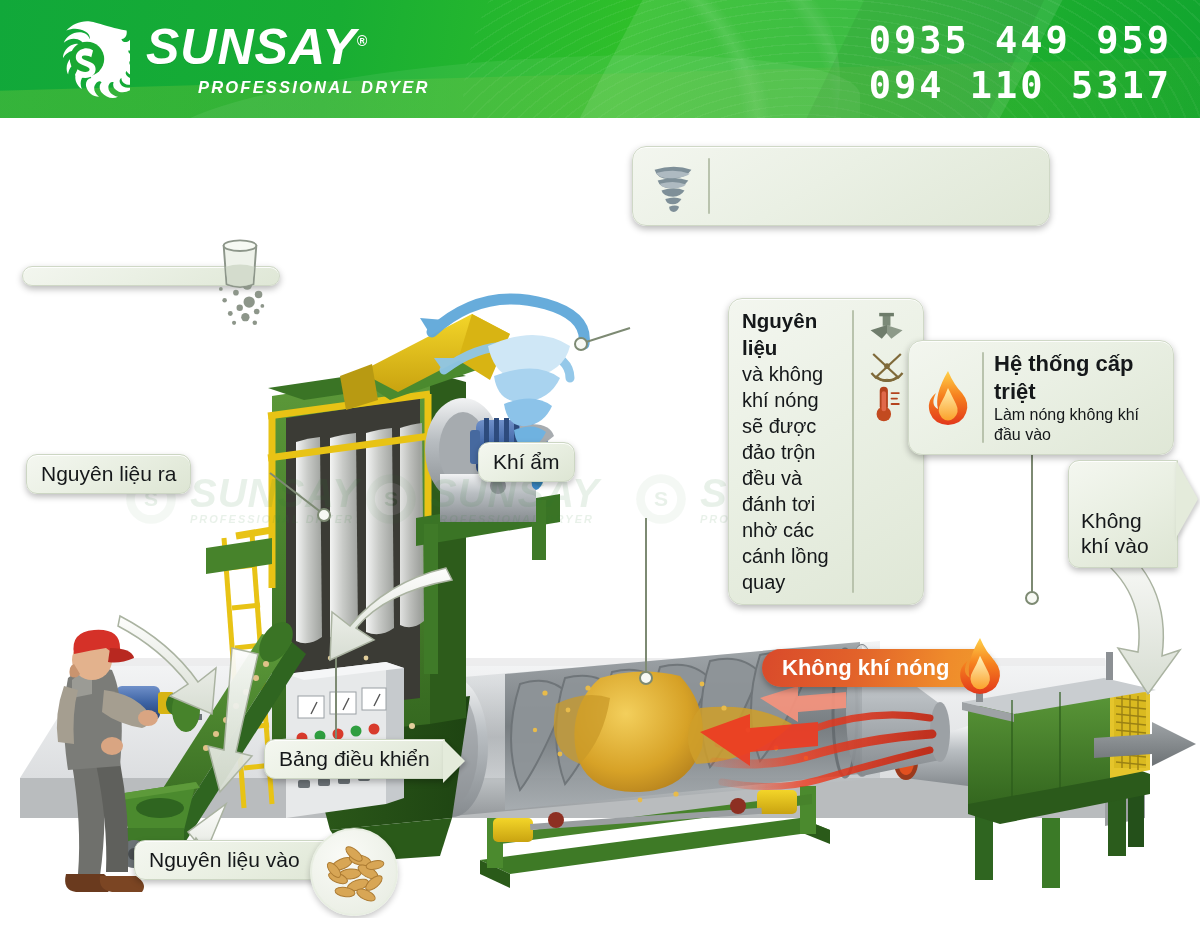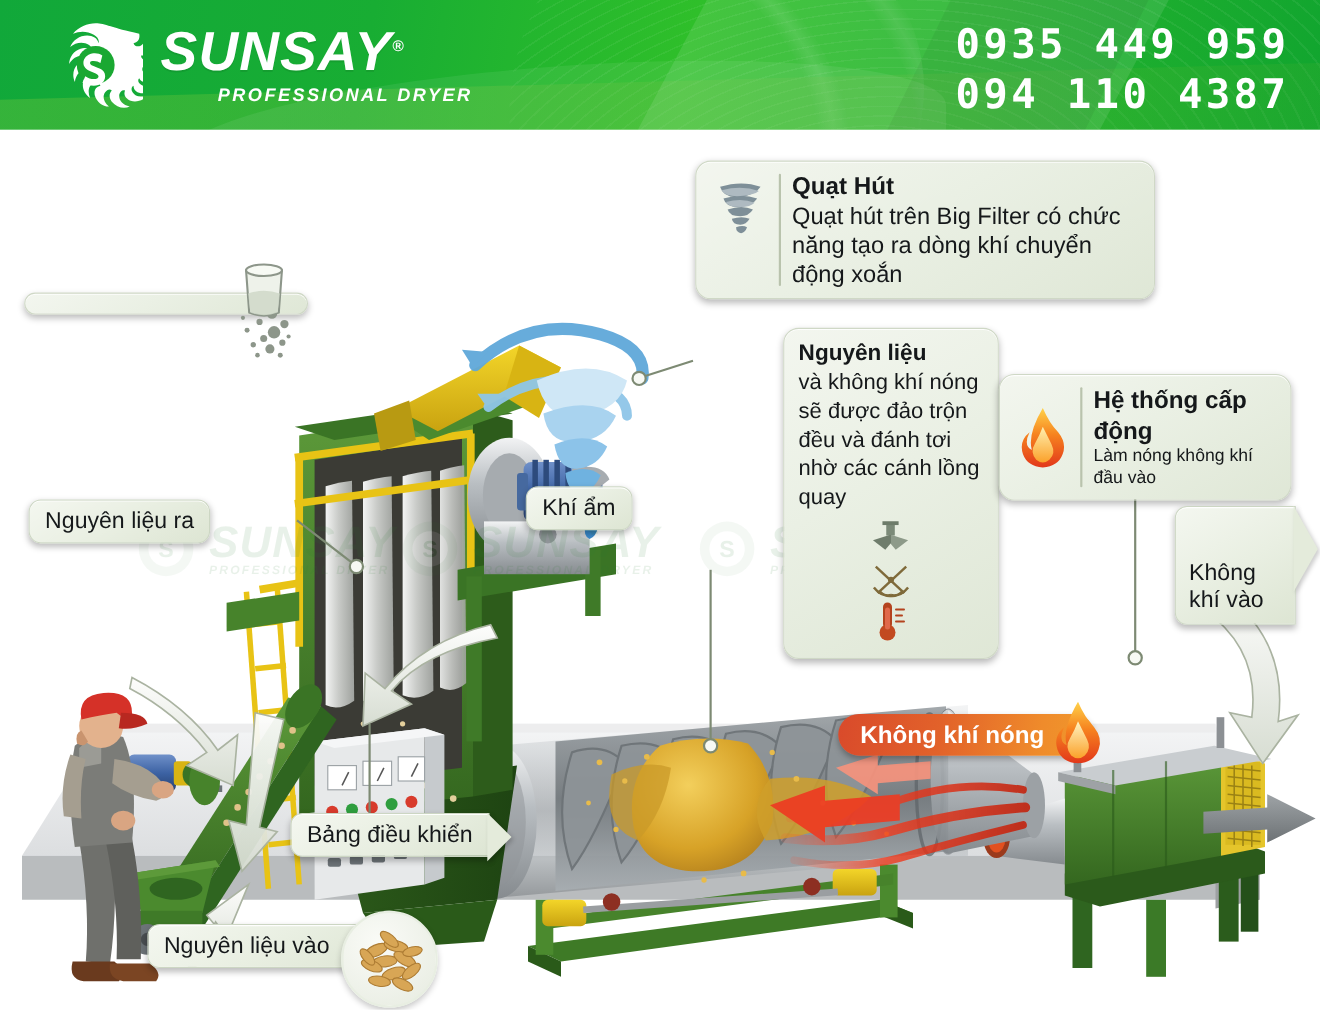--- a/index.html
+++ b/index.html
@@ -99,21 +99,21 @@
         </svg>
       </div>
       <div id="brand">
         <div id="brand-name"><span>SUNSAY</span><sup id="brand-reg">®</sup></div>
         <div id="brand-sub">PROFESSIONAL DRYER</div>
       </div>
     </div>
 
     <div id="phones">
       <div class="phone">0935 449 959</div>
-      <div class="phone">094 110 4387</div>
+      <div class="phone">094 110 5317</div>
     </div>
   </div>
 
   <div id="scene">
 
     <svg id="illus" width="1200" height="800" viewBox="0 0 1200 800" style="position:absolute;left:0;top:0;">
       <defs>
         <linearGradient id="gGreen" x1="0" y1="0" x2="1" y2="1">
           <stop offset="0" stop-color="#4b8a2e"></stop>
             <stop offset="1" stop-color="#2d5c1b"></stop>
@@ -611,24 +611,20 @@
             <path d="M20 48 q12 -4 21 0 q-4 7 -11 7 q-9 0 -10 -7z"></path>
             <path d="M25 58 q8 -3 13 0 q-2 6 -7 7 q-6 -1 -6 -7z"></path>
           </g>
           <g fill="#aebac1">
             <path d="M8 14 q24 -6 44 1 q-6 5 -22 6 q-18 1 -22 -7z"></path>
             <path d="M13 28 q19 -5 34 1 q-5 5 -17 5 q-15 0 -17 -6z"></path>
           </g>
         </svg>
       </div>
       <div class="divider"></div>
-      <div style="flex:1;line-height:1.22;">
-        <div class="ttl" style="font-size:22px;margin-bottom:1px;">Quạt Hút</div>
-        <div class="body" style="font-size:21.5px;">Quạt hút trên Big Filter có chức năng tạo ra dòng khí chuyển động xoắn</div>
-      </div>
     </div>
 
     <div class="callout" style="left:22px;top:148px;width:258px;">
       <div style="position:relative;">
         <div style="position:absolute;right:-2px;top:-2px;width:66px;height:60px;">
           <svg width="66" height="60" viewBox="0 0 70 60" aria-hidden="true">
             <g fill="#8d968a">
               <circle cx="48" cy="10" r="5"></circle>
                 <circle cx="60" cy="20" r="4"></circle>
                 <circle cx="36" cy="18" r="3"></circle>
@@ -649,21 +645,21 @@
         <div style="position:absolute;right:2px;bottom:-14px;width:48px;height:56px;">
           <svg width="48" height="56" viewBox="0 0 50 58" aria-hidden="true">
             <path d="M8 12 q17 -7 34 0 l-3 40 q-14 6 -28 0z" fill="#eef2ea" stroke="#8d968a" stroke-width="2"></path>
             <ellipse cx="25" cy="12" rx="17" ry="5.5" fill="#f7faf4" stroke="#8d968a" stroke-width="2"></ellipse>
             <path d="M10 34 q15 -5 30 0 l-2 18 q-13 5 -26 0z" fill="#cfd8c8" opacity=".85"></path>
           </svg>
         </div>
       </div>
     </div>
 
-    <div class="callout" style="left:712px;top:180px;width:196px;display:flex;align-items:center;flex-direction:column;">
+    <div class="callout" style="left:728px;top:180px;width:196px;display:flex;align-items:flex-start;">
       <div style="flex:1;line-height:1.3;font-size:20px;">
         <div class="ttl" style="font-size:20.5px;">Nguyên liệu</div>
         <div class="body">và không khí nóng sẽ được đảo trộn đều và đánh tơi nhờ các cánh lồng quay</div>
       </div>
       <div class="divider"></div>
       <div style="width:46px;flex:none;display:flex;flex-direction:column;justify-content:space-around;align-items:center;padding:4px 0;">
         <svg width="38" height="38" viewBox="0 0 44 44" aria-hidden="true">
           <rect x="17" y="2" width="9" height="14" fill="#7b8a78"></rect>
           <rect x="13" y="1" width="17" height="4" fill="#6d7c6a"></rect>
           <path d="M21 15 l19 6 l-13 10 l-6 -7z" fill="#8d9a89"></path>
@@ -706,21 +702,21 @@
             <linearGradient id="gFlameC2" x1="0" y1="0" x2="0" y2="1">
               <stop offset="0" stop-color="#fff0b0"></stop>
                 <stop offset="1" stop-color="#fba12a"></stop>
             </linearGradient>
           </defs>
           <path d="M22 18 q5 10 8 16 q4 8 -2 14 q-6 5 -12 0 q-6 -7 -1 -15 q4 -7 7 -15z" fill="url(#gFlameC2)"></path>
         </svg>
       </div>
       <div class="divider"></div>
       <div style="flex:1;line-height:1.25;">
-        <div class="ttl" style="font-size:22px;">Hệ thống cấp động</div>
+        <div class="ttl" style="font-size:22px;">Hệ thống cấp triệt</div>
         <div class="body" style="font-size:16px;">Làm nóng không khí đầu vào</div>
       </div>
     </div>
 
     <div class="pill" style="left:26px;top:336px;">
       <span>Nguyên liệu ra</span>
     </div>
 
     <div class="pill" style="left:478px;top:324px;">
       <span>Khí ẩm</span>

